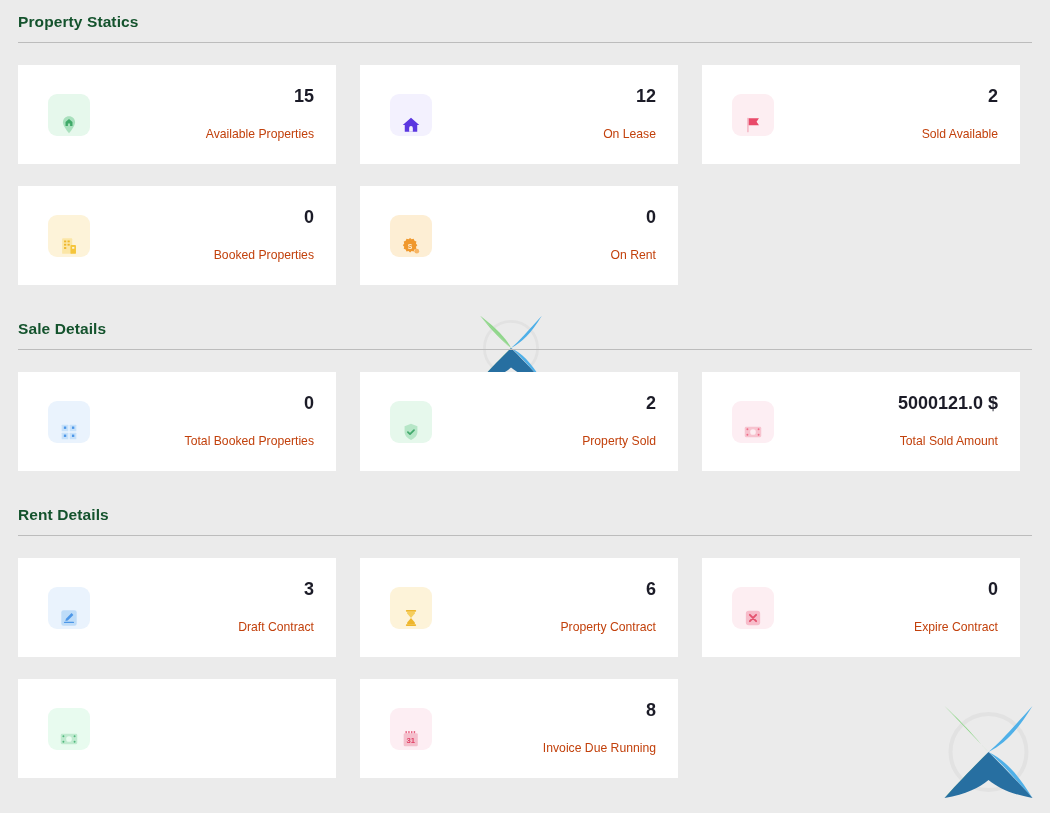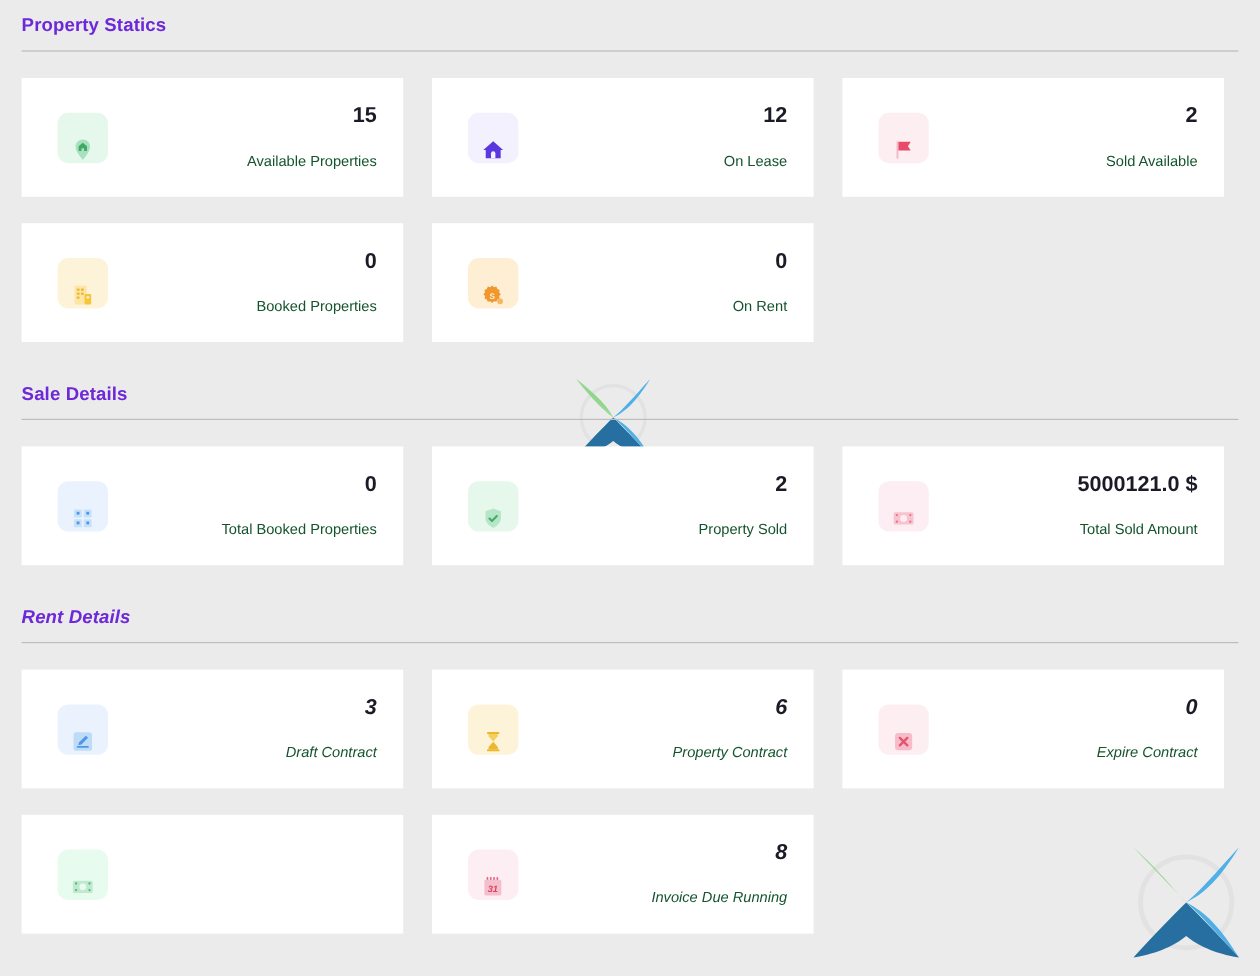--- a/index.html
+++ b/index.html
@@ -22,21 +22,21 @@
     padding: 0 18px;
   }
 
   
   .section {
     position: relative;
   }
   .section-title {
     font-size: 15.5px;
     font-weight: bold;
-    color: #6d28d9;
+    color: #14532d;
     letter-spacing: 0.1px;
     padding-top: 12px;
     padding-bottom: 10px;
     line-height: 20px;
   }
   .section-rule {
     height: 1px;
     background: #bcbcbc;
     width: 100%;
   }
@@ -74,21 +74,21 @@
     padding-right: 4px;
   }
   .card-value {
     font-size: 18px;
     font-weight: bold;
     color: #1b1b27;
     line-height: 21px;
   }
   .card-label {
     font-size: 12.2px;
-    color: #14532d;
+    color: #c2410c;
     line-height: 20px;
     margin-top: 17px;
   }
 
   
   .tint-green  { background: #e6f8ec; }
   .tint-purple { background: #f3f1fe; }
   .tint-pink   { background: #fdeef2; }
   .tint-yellow { background: #fdf3d9; }
   .tint-orange { background: #fdeed4; }
@@ -271,21 +271,21 @@
           </svg>
         </div>
         <div class="card-text">
           <div class="card-value">5000121.0 $</div>
           <div class="card-label">Total Sold Amount</div>
         </div>
       </div>
     </div>
   </div>
 
-  <div class="section" style="margin-top:22px;font-style:italic;">
+  <div class="section" style="margin-top:22px;">
     <div class="section-title">Rent Details</div>
     <div class="section-rule"></div>
 
     <div class="row">
 
       <div class="card">
         <div class="card-icon tint-blue">
           <svg width="22" height="22" viewBox="0 0 24 24">
             <rect x="3.6" y="3.6" width="16.8" height="16.8" rx="2.4" fill="#bedcf8"></rect>
             <path d="M8 15.4 l.7-2.7 6.1-6.1 2 2 -6.1 6.1 z" fill="#4d97e8"></path>

